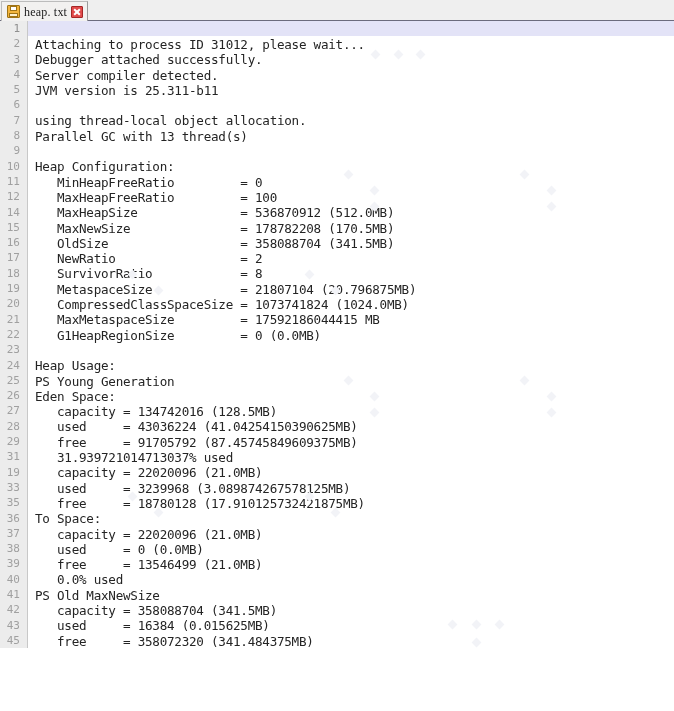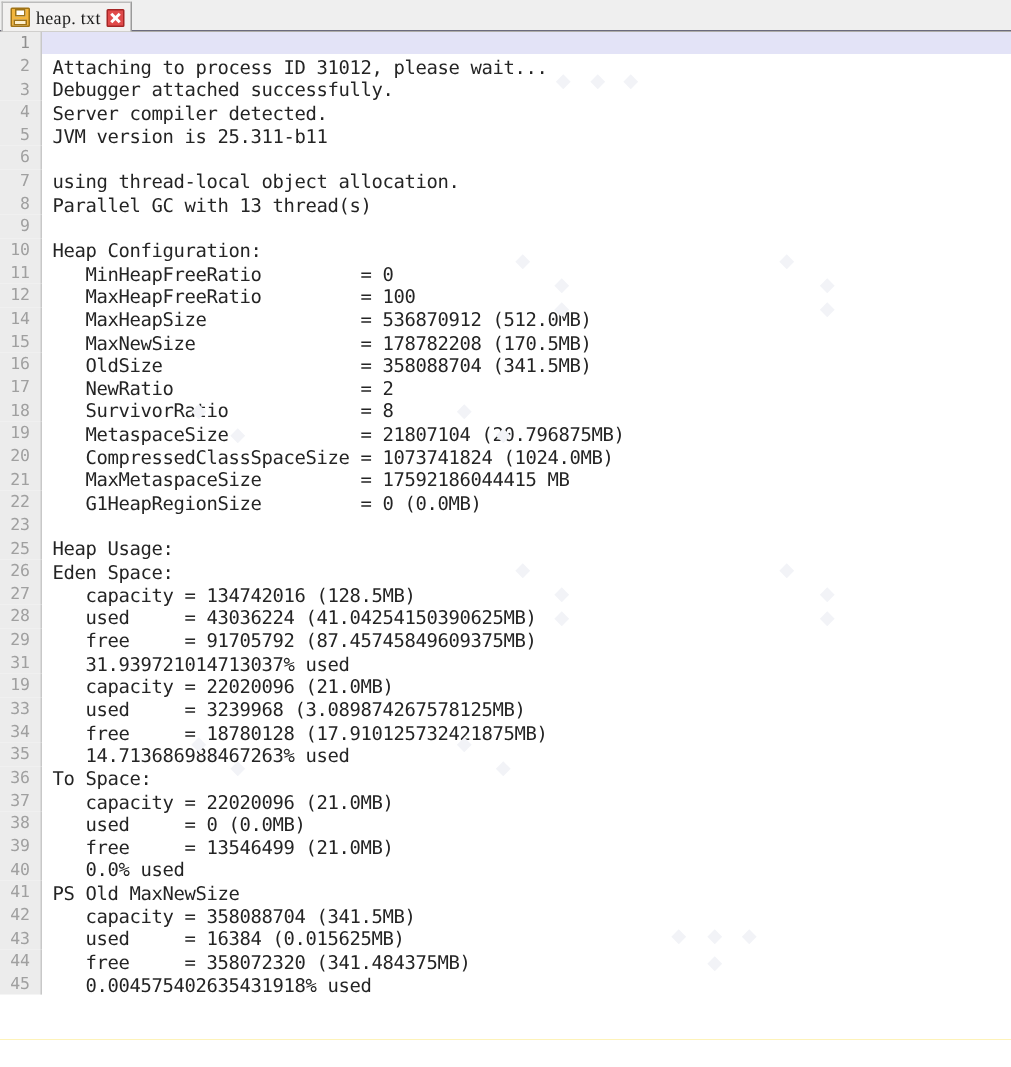--- a/index.html
+++ b/index.html
@@ -262,36 +262,35 @@
         <div class="code-line"><div class="gutter-cell">14</div><div class="code-text">   MaxNewSize               = 178782208 (170.5MB)</div></div>
         <div class="code-line"><div class="gutter-cell">15</div><div class="code-text">   OldSize                  = 358088704 (341.5MB)</div></div>
         <div class="code-line"><div class="gutter-cell">16</div><div class="code-text">   NewRatio                 = 2</div></div>
         <div class="code-line"><div class="gutter-cell">17</div><div class="code-text">   SurvivorRatio            = 8</div></div>
         <div class="code-line"><div class="gutter-cell">18</div><div class="code-text">   MetaspaceSize            = 21807104 (20.796875MB)</div></div>
         <div class="code-line"><div class="gutter-cell">19</div><div class="code-text">   CompressedClassSpaceSize = 1073741824 (1024.0MB)</div></div>
         <div class="code-line"><div class="gutter-cell">20</div><div class="code-text">   MaxMetaspaceSize         = 17592186044415 MB</div></div>
         <div class="code-line"><div class="gutter-cell">21</div><div class="code-text">   G1HeapRegionSize         = 0 (0.0MB)</div></div>
         <div class="code-line"><div class="gutter-cell">22</div><div class="code-text"></div></div>
         <div class="code-line"><div class="gutter-cell">23</div><div class="code-text">Heap Usage:</div></div>
+        <div class="code-line"><div class="gutter-cell">24</div><div class="code-text">PS Young Generation</div></div>
         <div class="code-line"><div class="gutter-cell">25</div><div class="code-text">Eden Space:</div></div>
         <div class="code-line"><div class="gutter-cell">26</div><div class="code-text">   capacity = 134742016 (128.5MB)</div></div>
         <div class="code-line"><div class="gutter-cell">27</div><div class="code-text">   used     = 43036224 (41.04254150390625MB)</div></div>
         <div class="code-line"><div class="gutter-cell">28</div><div class="code-text">   free     = 91705792 (87.45745849609375MB)</div></div>
         <div class="code-line"><div class="gutter-cell">29</div><div class="code-text">   31.939721014713037% used</div></div>
         <div class="code-line"><div class="gutter-cell">31</div><div class="code-text">   capacity = 22020096 (21.0MB)</div></div>
         <div class="code-line"><div class="gutter-cell">19</div><div class="code-text">   used     = 3239968 (3.089874267578125MB)</div></div>
         <div class="code-line"><div class="gutter-cell">33</div><div class="code-text">   free     = 18780128 (17.910125732421875MB)</div></div>
-        <div class="code-line"><div class="gutter-cell">34</div><div class="code-text">   14.713686988467263% used</div></div>
         <div class="code-line"><div class="gutter-cell">35</div><div class="code-text">To Space:</div></div>
         <div class="code-line"><div class="gutter-cell">36</div><div class="code-text">   capacity = 22020096 (21.0MB)</div></div>
         <div class="code-line"><div class="gutter-cell">37</div><div class="code-text">   used     = 0 (0.0MB)</div></div>
         <div class="code-line"><div class="gutter-cell">38</div><div class="code-text">   free     = 13546499 (21.0MB)</div></div>
         <div class="code-line"><div class="gutter-cell">39</div><div class="code-text">   0.0% used</div></div>
         <div class="code-line"><div class="gutter-cell">40</div><div class="code-text">PS Old MaxNewSize</div></div>
         <div class="code-line"><div class="gutter-cell">41</div><div class="code-text">   capacity = 358088704 (341.5MB)</div></div>
         <div class="code-line"><div class="gutter-cell">42</div><div class="code-text">   used     = 16384 (0.015625MB)</div></div>
         <div class="code-line"><div class="gutter-cell">43</div><div class="code-text">   free     = 358072320 (341.484375MB)</div></div>
-        <div class="code-line"><div class="gutter-cell">44</div><div class="code-text">   0.004575402635431918% used</div></div>
         <div class="code-line"><div class="gutter-cell">45</div><div class="code-text"></div></div>
       </div>
   </div>
 
 </div>
 
 </body></html>

